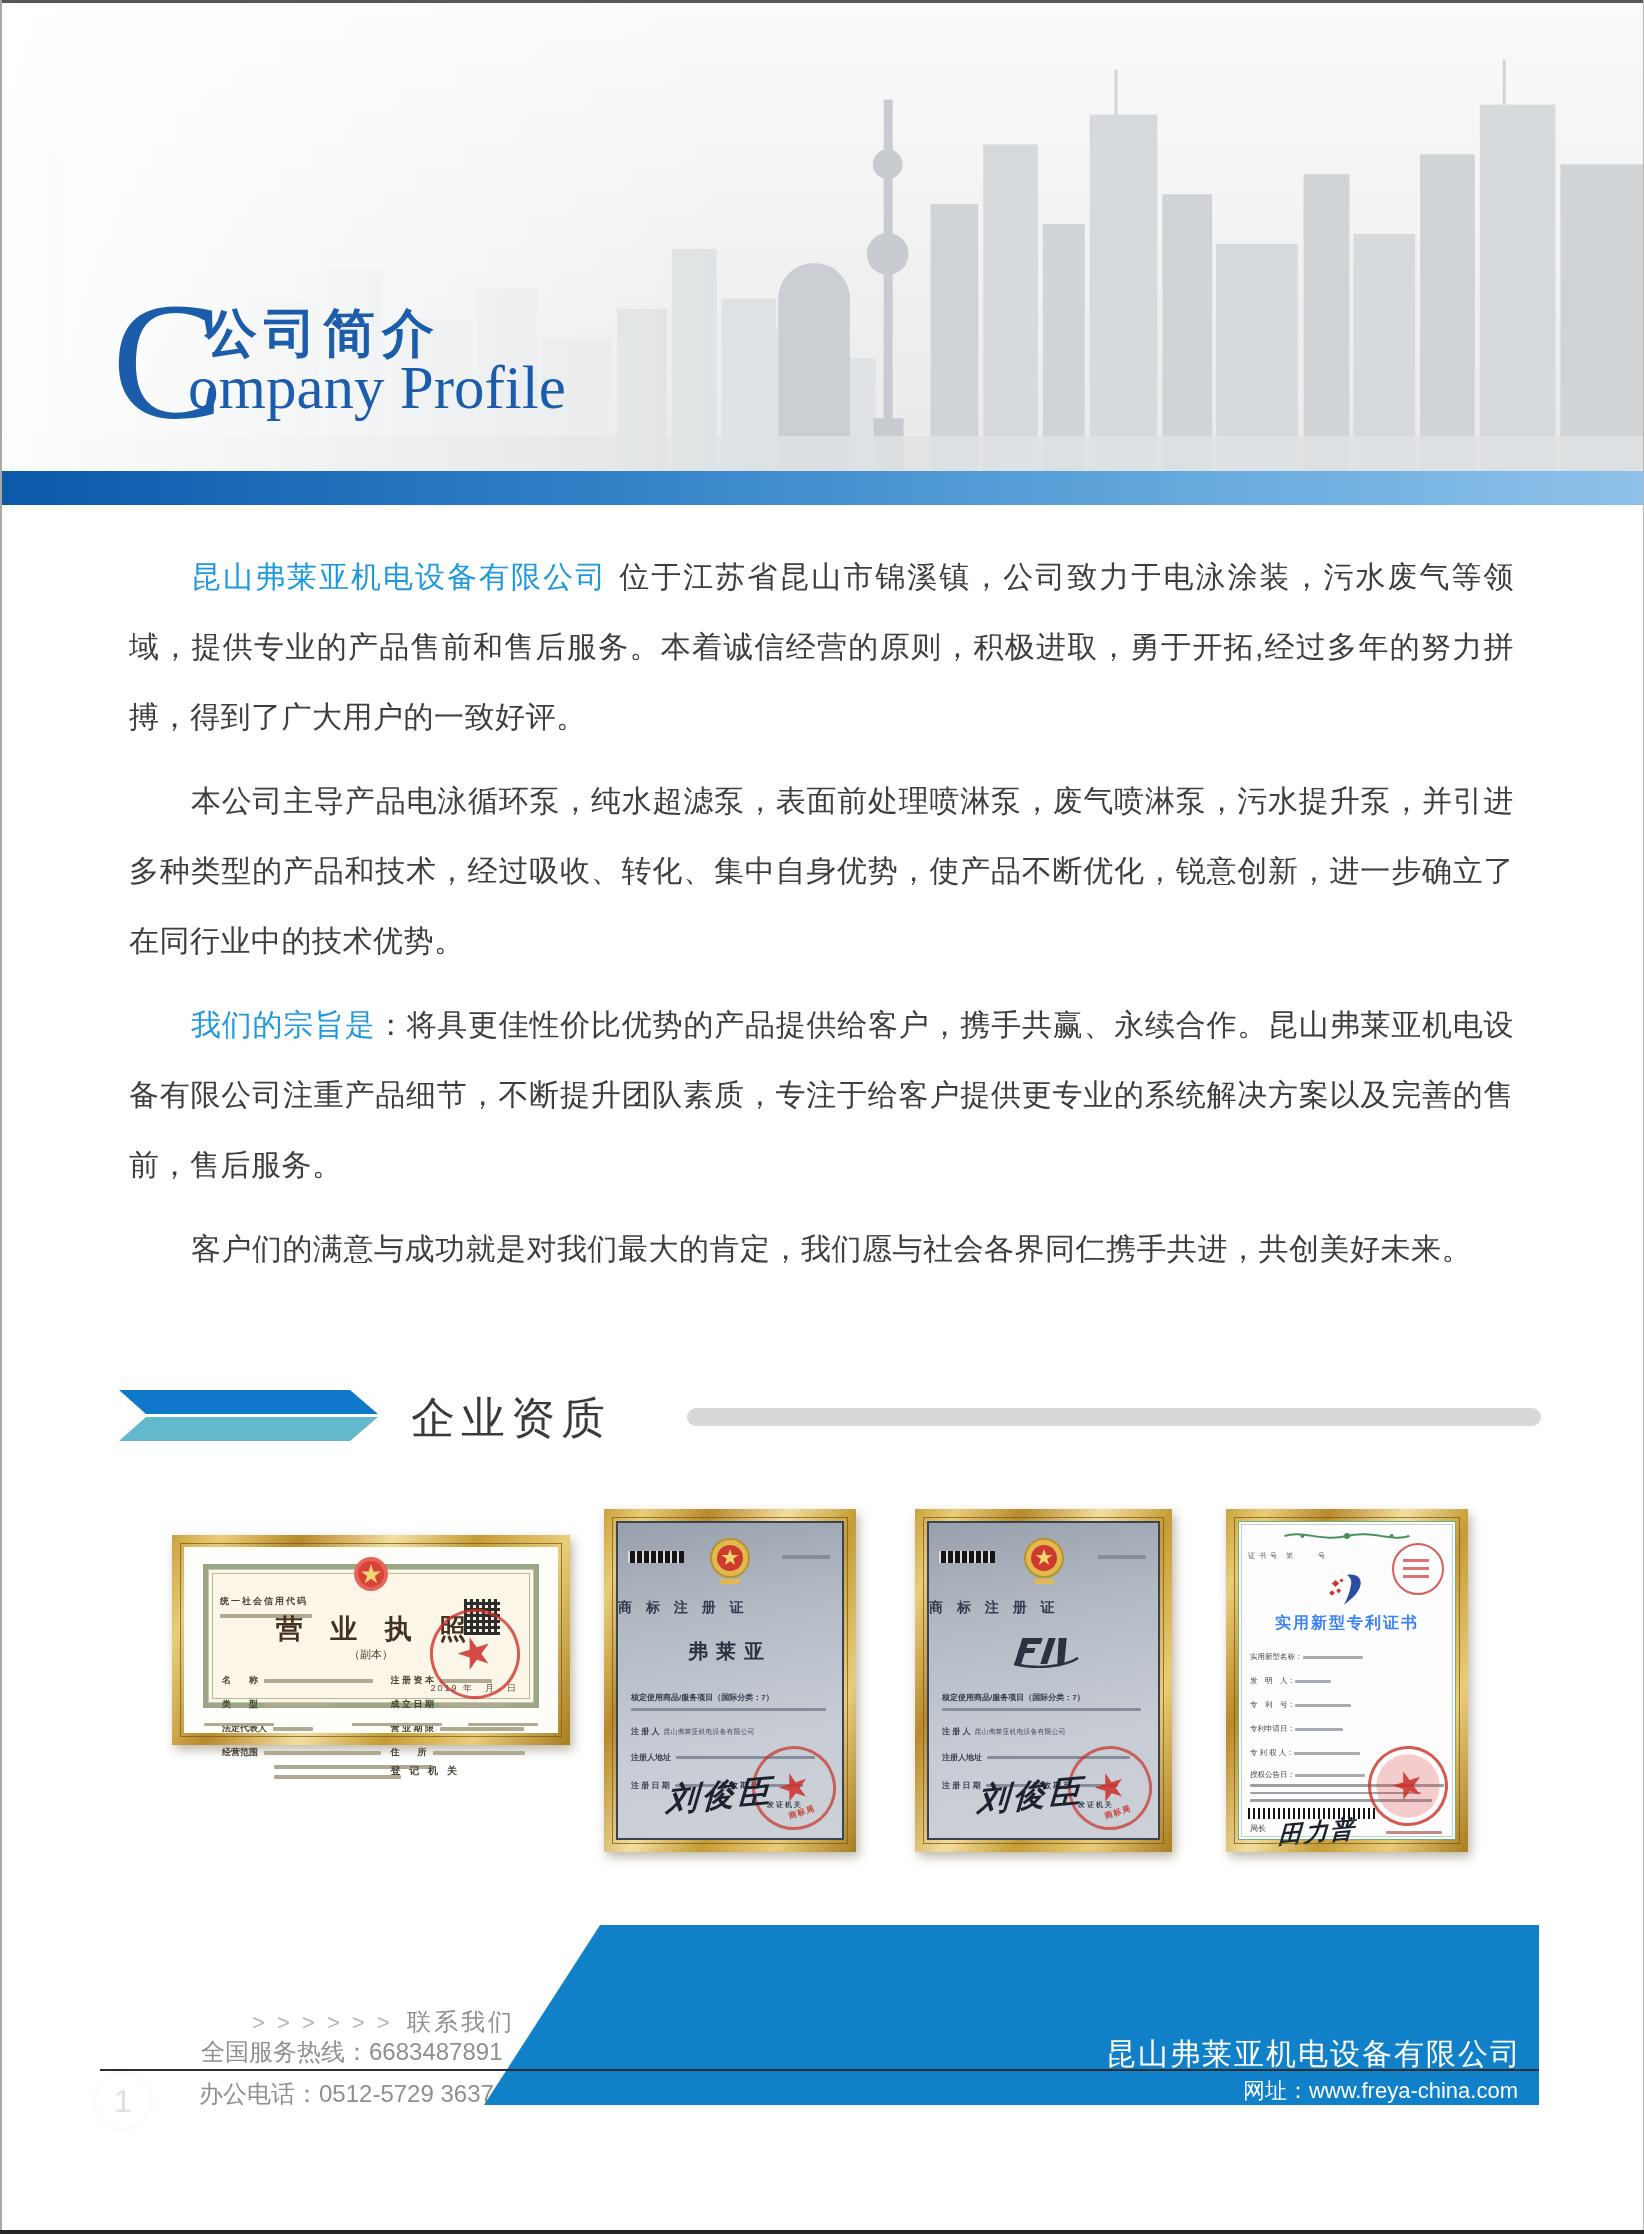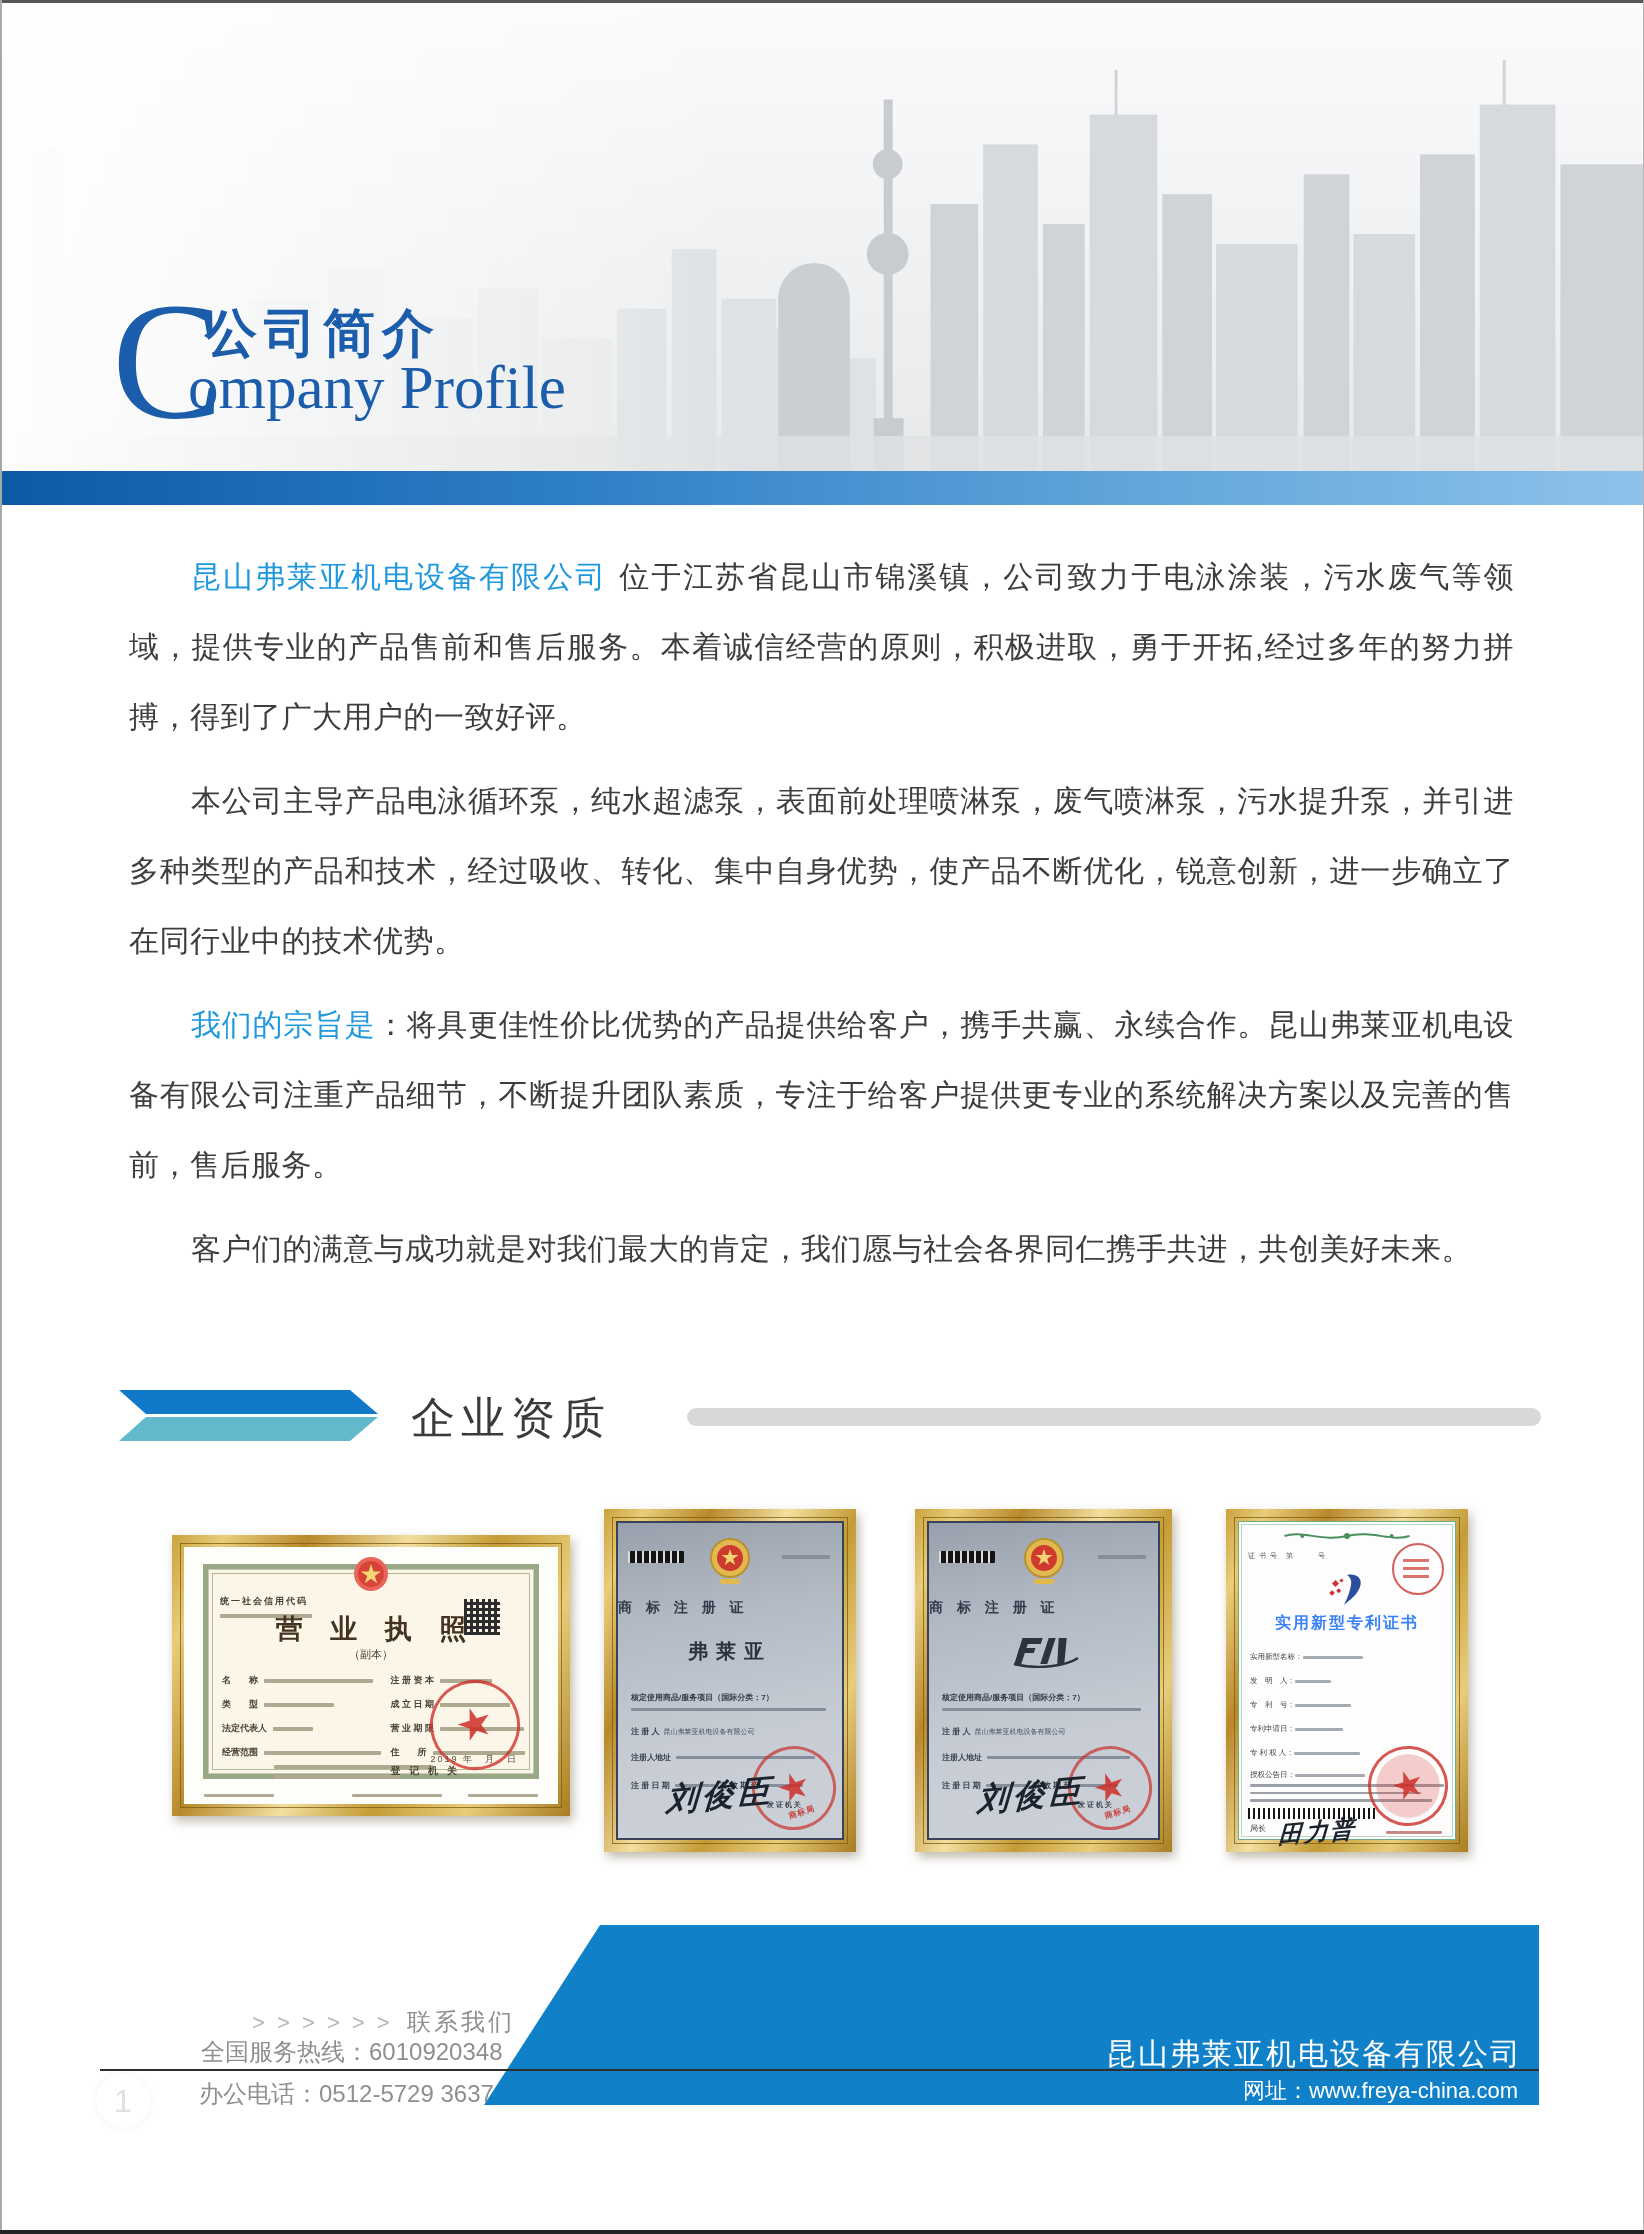--- a/index.html
+++ b/index.html
@@ -42,21 +42,21 @@
   
   .cert{position:absolute;box-sizing:border-box;padding:12px;
     background:linear-gradient(115deg,#caa23d 0%,#e9cd7a 10%,#b8892b 26%,#f2dfa0 45%,#c49c36 62%,#e9cd7a 80%,#a87d22 100%);
     box-shadow:3px 5px 10px rgba(70,55,15,.35);}
   .cert::before{content:"";position:absolute;inset:8px;border:1px solid rgba(125,90,15,.75);pointer-events:none;z-index:3;}
   .bar{display:inline-block;height:4px;background:#b0a992;border-radius:1px;vertical-align:middle;}
   .tm .bar{background:#868e9b;}
   .patent .bar{background:#a6aab1;}
 
   
-  .license{left:172px;top:1535px;width:398px;height:281px;}
+  .license{left:172px;top:1535px;width:398px;height:210px;}
   .mat{position:absolute;inset:12px;background:#fdfdfa;}
   .lic-paper{position:absolute;left:19px;top:17px;right:19px;bottom:25px;background:#fbf6e8;
     border:5px solid #9aa888;box-shadow:inset 0 0 0 1px #c2cbae, inset 0 0 0 4px #fbf6e8, inset 0 0 0 5px #aebb97;}
   .lic-emblem{position:absolute;left:50%;top:-14px;transform:translateX(-50%);}
   .lic-code{position:absolute;left:12px;top:26px;font-size:9px;font-weight:bold;color:#4a4234;letter-spacing:2px;}
   .lic-title{position:absolute;left:0;top:42px;width:100%;text-align:center;font-size:27px;font-weight:bold;
     color:#43321f;letter-spacing:10px;text-indent:10px;}
   .lic-sub{position:absolute;left:0;top:78px;width:100%;text-align:center;font-size:11px;color:#4a4234;}
   .lic-qr{position:absolute;right:34px;top:30px;width:36px;height:36px;background:
     repeating-linear-gradient(0deg,#2c2c2c 0 3px,transparent 3px 6px),
@@ -371,21 +371,21 @@
     </div>
   </div>
 
   <div class="footer-blue"></div>
   <div class="footer-line"></div>
   <div class="contact-row">
     <span class="chevrons">&gt; &gt; &gt; &gt; &gt; &gt;</span>
     <span class="contact-label">联系我们</span>
   </div>
   <div class="hotline">
-    <span>全国服务热线：</span><span>6010920348</span>
+    <span>全国服务热线：</span><span>6683487891</span>
   </div>
   <div class="office">
     <span>办公电话：</span><span>0512-5729 3637</span>
   </div>
   <div class="page-circle">
       <span>1</span>
     </div>
   <div class="footer-company">昆山弗莱亚机电设备有限公司</div>
   <div class="footer-site">
     <span>网址：</span><span>www.freya-china.com</span>

